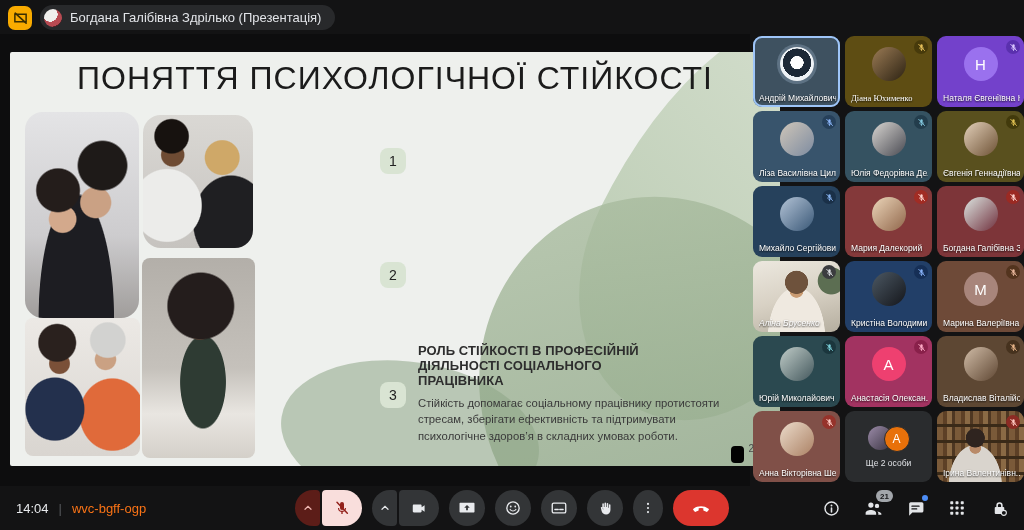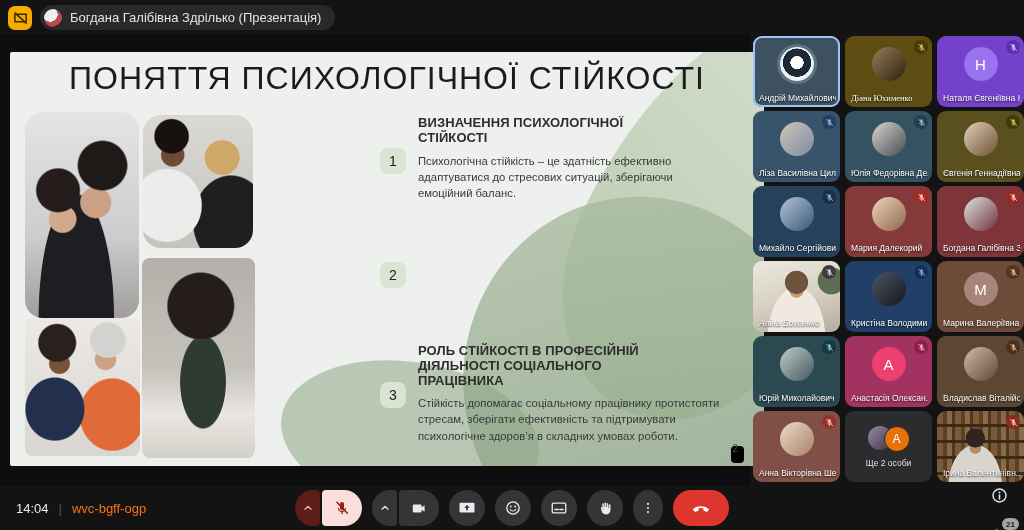--- a/index.html
+++ b/index.html
@@ -10,21 +10,21 @@
   .share-btn{position:absolute;left:8px;top:6px;width:24px;height:24px;border-radius:7px;
     background:#f9ab00;display:flex;align-items:center;justify-content:center;}
   .presenter-pill{position:absolute;left:40px;top:5px;height:25px;border-radius:13px;background:#28292b;
     display:flex;align-items:center;padding:0 14px 0 4px;gap:8px;}
   .pav{width:18px;height:18px;border-radius:50%;
     background:radial-gradient(circle at 35% 30%,#f0efed 0 42%,#b84a52 43% 72%,#5e1f25 73%);}
   .ptext{font-size:13px;color:#e2e4e8;white-space:nowrap;}
 
   
   .stage{position:absolute;left:0;top:34px;width:750px;height:452px;background:#0d0d0e;}
-  .slide{position:absolute;left:10px;top:18px;width:754px;height:414px;background:#eef0ed;border-radius:2px;overflow:hidden;}
+  .slide{position:absolute;left:10px;top:18px;width:754px;height:414px;background:#eef0ed;border-radius:2px;overflow:hidden;padding-left:16px;}
   .leaf{position:absolute;z-index:0;}
   .leaf-a{right:-80px;top:-50px;width:250px;height:430px;border-radius:50% 50% 50% 50%/62% 62% 38% 38%;
     background:linear-gradient(200deg,#d3decb 0%,#aec2a5 100%);transform:rotate(26deg);opacity:.85;}
   .leaf-b{right:-60px;bottom:-110px;width:360px;height:380px;border-radius:50%;
     background:linear-gradient(180deg,#a8bb9e 0%,#8aa283 100%);transform:rotate(-16deg);opacity:.8;}
   .leaf-c{left:270px;bottom:-46px;width:260px;height:150px;border-radius:50%;
     background:#8ea687;transform:rotate(9deg);opacity:.55;}
   .slide-title{position:absolute;z-index:2;top:8px;left:0;right:0;text-align:center;
     font-size:32px;font-weight:400;letter-spacing:1px;color:#1b1b1b;}
   .ph{position:absolute;z-index:2;}
@@ -112,21 +112,21 @@
   .segL{width:25px;height:36px;border-radius:18px 4px 4px 18px;display:flex;align-items:center;justify-content:center;}
   .segR{width:40px;height:36px;border-radius:4px 18px 18px 4px;display:flex;align-items:center;justify-content:center;margin-left:2px;}
   .mic-grp .segL{background:#5c1d18;color:#f0b8b3;}
   .mic-grp .segR{background:#f9dedc;color:#93211b;}
   .cam-grp .segL,.cam-grp .segR{background:#333537;color:#e8eaed;}
   .cbtn{width:36px;height:36px;border-radius:50%;background:#333537;display:flex;align-items:center;
     justify-content:center;color:#e8eaed;}
   .cbtn.small{width:30px;}
   .endcall{width:56px;height:36px;border-radius:18px;background:#dc362e;display:flex;align-items:center;
     justify-content:center;color:#fff;}
-  .bright{position:absolute;right:14px;top:0;height:44px;display:flex;align-items:center;gap:20px;flex-direction:column;}
+  .bright{position:absolute;right:14px;top:0;height:44px;display:flex;align-items:center;gap:20px;}
   .ricon{position:relative;width:22px;height:22px;display:flex;align-items:center;justify-content:center;color:#e3e5e8;}
   .badge21{position:absolute;top:-7px;right:-9px;background:#a2a6ab;color:#17181a;font-size:8px;
     padding:1.5px 4px;border-radius:8px;font-weight:700;}
   .bluedot{position:absolute;top:-2px;right:-2px;width:6px;height:6px;border-radius:50%;background:#4c8df6;}
   svg{display:block;}
 </style>
 </head>
 <body>
 
 <div class="app">
@@ -148,24 +148,20 @@
       <div class="leaf leaf-b"></div>
       <div class="leaf leaf-c"></div>
       <div class="slide-title">ПОНЯТТЯ ПСИХОЛОГІЧНОЇ СТІЙКОСТІ</div>
       <div class="ph ph1"></div>
       <div class="ph ph2"></div>
       <div class="ph ph3"></div>
       <div class="ph ph4"></div>
 
       <div class="sec sec1">
         <div class="num">1</div>
-        <div>
-          <h3>ВИЗНАЧЕННЯ ПСИХОЛОГІЧНОЇ СТІЙКОСТІ</h3>
-          <p>Психологічна стійкість – це здатність ефективно адаптуватися до стресових ситуацій, зберігаючи емоційний баланс.</p>
-        </div>
       </div>
       <div class="sec sec2">
         <div class="num">2</div>
       </div>
       <div class="sec sec3">
         <div class="num">3</div>
         <div>
           <h3>РОЛЬ СТІЙКОСТІ В ПРОФЕСІЙНІЙ ДІЯЛЬНОСТІ СОЦІАЛЬНОГО ПРАЦІВНИКА</h3>
           <p>Стійкість допомагає соціальному працівнику протистояти стресам, зберігати ефективність та підтримувати психологічне здоров’я в складних умовах роботи.</p>
         </div>

